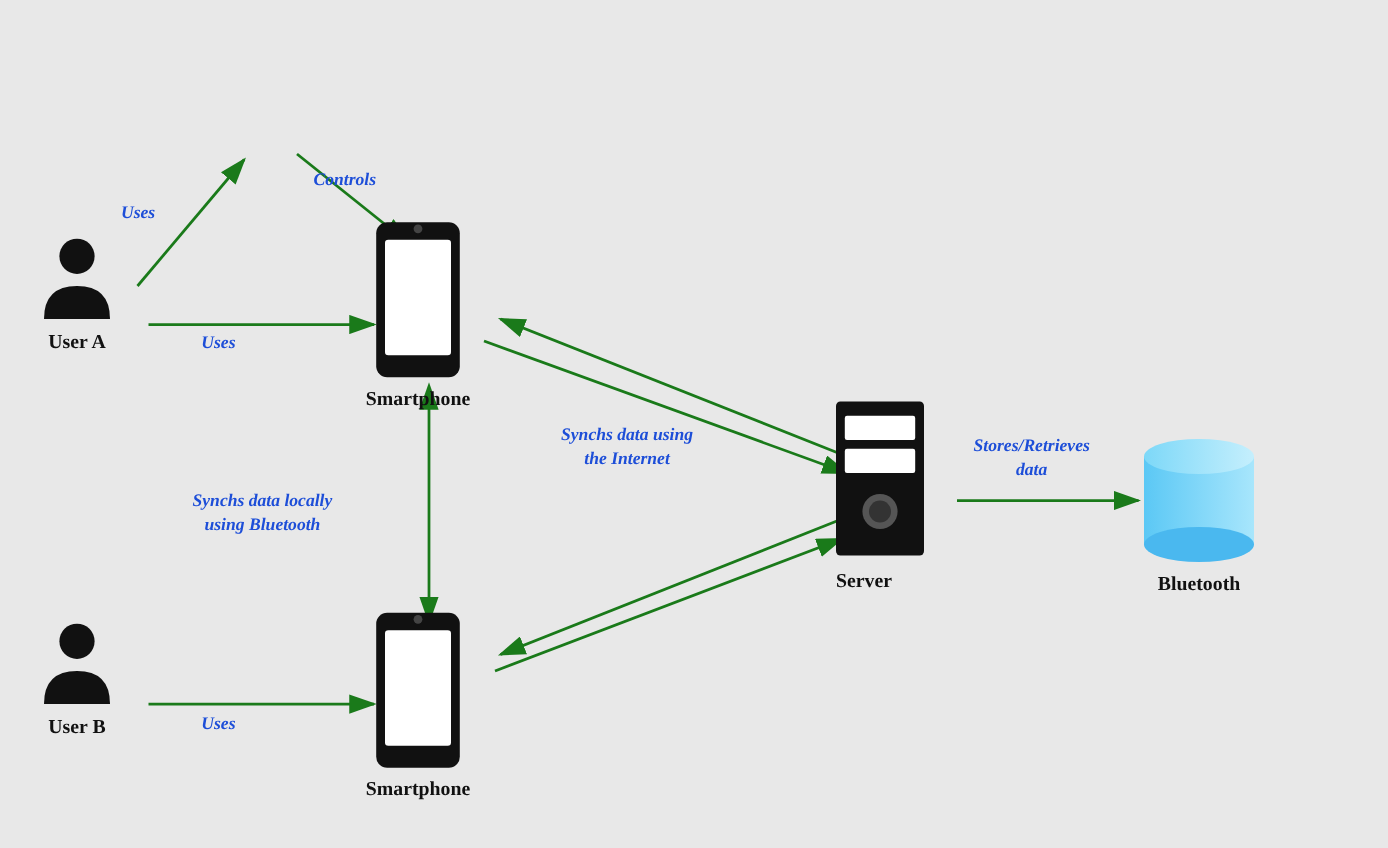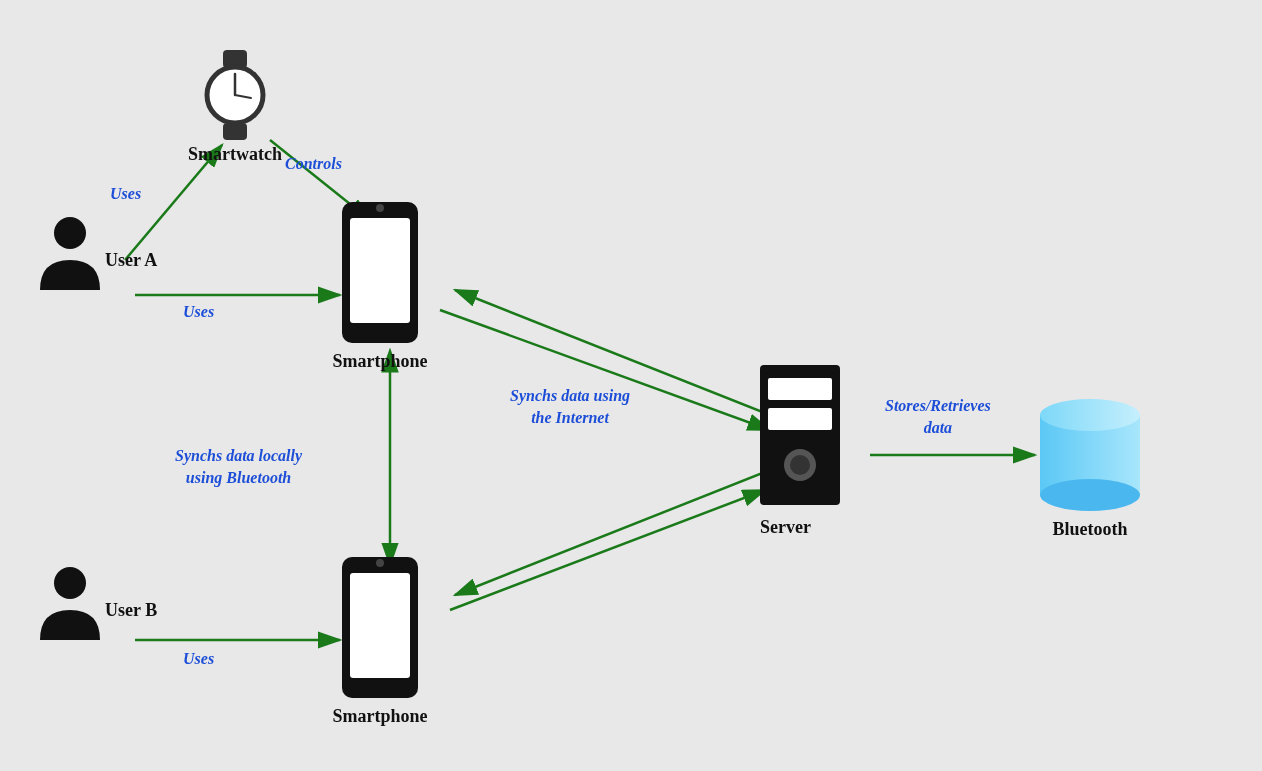--- a/index.html
+++ b/index.html
@@ -43,21 +43,21 @@
       left: 0;
       width: 1262px;
       height: 771px;
       pointer-events: none;
     }
 
     
     .person {
       position: absolute;
       display: flex;
-      flex-direction: row;
+      flex-direction: column;
       align-items: center;
     }
 
     .person svg {
       width: 70px;
       height: 80px;
     }
 
     
     .smartwatch-icon {
@@ -128,34 +128,20 @@
   </div>
 
   <div class="person" style="left:35px; top:565px;align-items:center;">
     <svg viewBox="0 0 70 80" xmlns="http://www.w3.org/2000/svg">
       <circle cx="35" cy="18" r="16" fill="#111"></circle>
       <path d="M5,75 Q5,45 35,45 Q65,45 65,75 Z" fill="#111"></path>
     </svg>
     <div class="label" style="position:relative; top:5px; font-size:18px;">User B</div>
   </div>
 
-  <div class="smartwatch-icon" style="left:195px; top:50px;">
-    <svg width="80" height="90" viewBox="0 0 80 90" xmlns="http://www.w3.org/2000/svg">
-
-      <rect x="28" y="0" width="24" height="18" rx="4" fill="#333"></rect>
-
-      <circle cx="40" cy="45" r="28" fill="white" stroke="#333" stroke-width="5"></circle>
-
-      <line x1="40" y1="45" x2="40" y2="24" stroke="#333" stroke-width="2.5" stroke-linecap="round"></line>
-      <line x1="40" y1="45" x2="56" y2="48" stroke="#333" stroke-width="2" stroke-linecap="round"></line>
-
-      <rect x="28" y="73" width="24" height="17" rx="4" fill="#333"></rect>
-    </svg>
-    <div class="label" style="position:relative; left:-15px; top:0px; font-size:18px; width:110px; text-align:center;">Smartwatch</div>
-  </div>
 
   <div class="smartphone-icon" style="left:340px; top:200px;">
     <svg width="80" height="145" viewBox="0 0 80 145" xmlns="http://www.w3.org/2000/svg">
       <rect x="2" y="2" width="76" height="141" rx="10" fill="#111"></rect>
       <rect x="10" y="18" width="60" height="105" rx="3" fill="white"></rect>
       <circle cx="40" cy="8" r="4" fill="#444"></circle>
     </svg>
     <div class="label" style="position:relative; left:-10px; top:2px; font-size:18px; width:100px; text-align:center;">Smartphone</div>
   </div>
 

